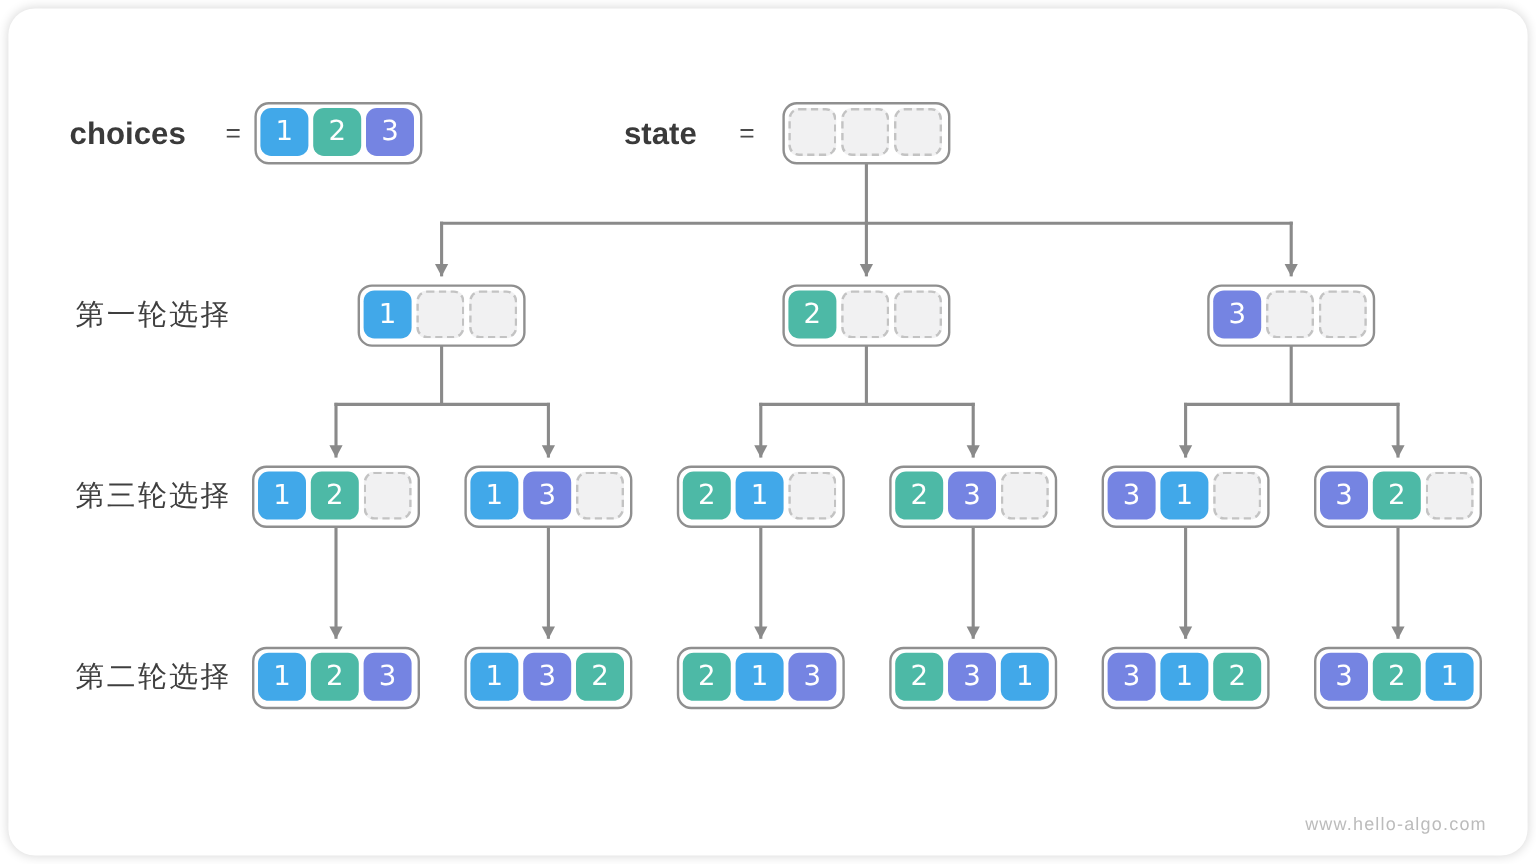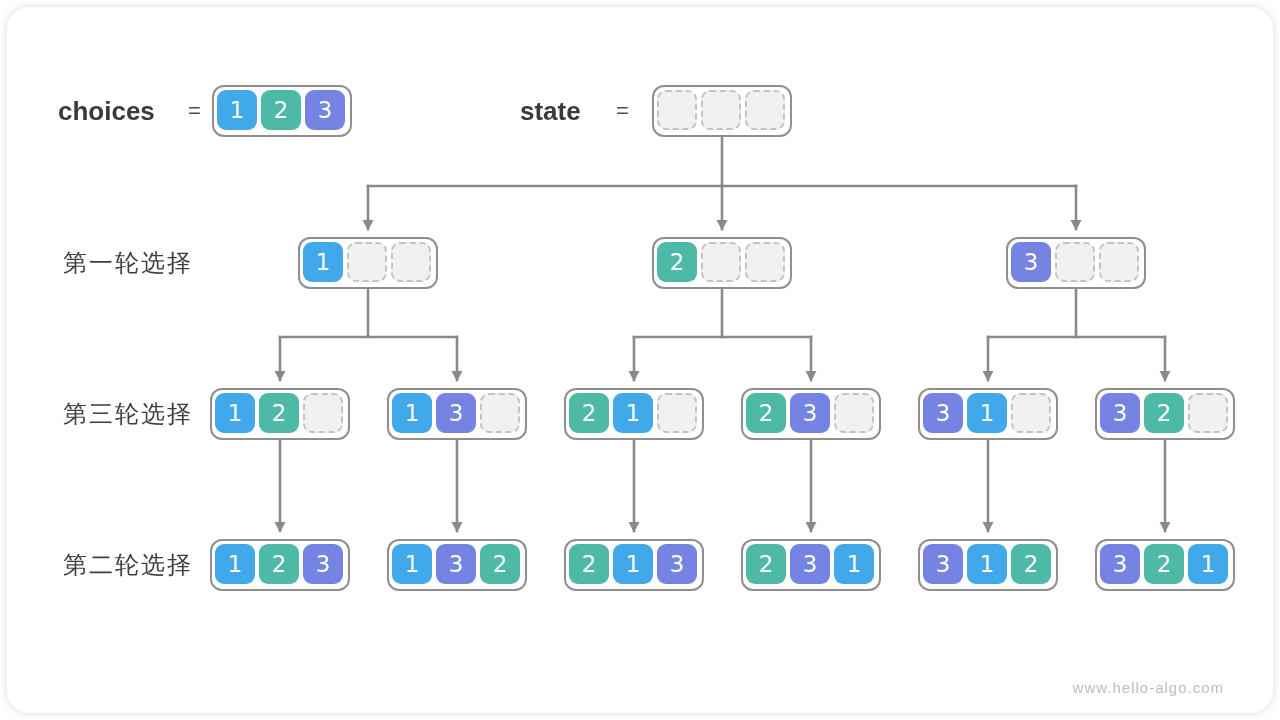--- a/index.html
+++ b/index.html
@@ -38,21 +38,21 @@
     display:flex;align-items:center;justify-content:center;
   }
   .cell.filled{
     color:#ffffff;font-size:23px;font-weight:500;
     font-family:"DejaVu Sans","Liberation Sans",sans-serif;
   }
   .cell.empty{
     background:#f1f1f2;border:2px dashed #c3c3c3;
   }
   .watermark{
-    position:absolute;right:56px;bottom:24px;
+    position:absolute;right:41px;bottom:24px;
     font-size:15px;letter-spacing:1px;color:#bcbcbc;z-index:2;
   }
 </style>
 </head>
 <body>
 
 <div class="card"></div>
 
 <svg id="connectors" width="1280" height="720">
     <defs>

